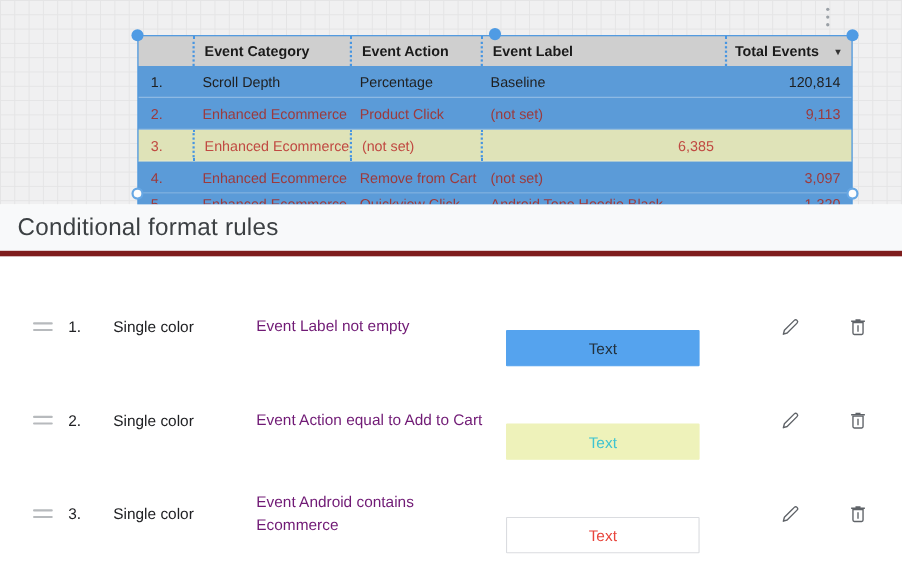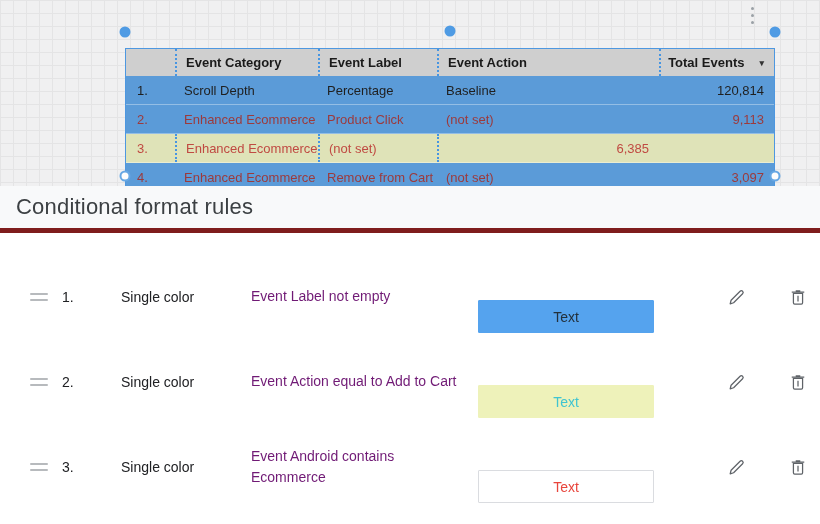--- a/index.html
+++ b/index.html
@@ -12,21 +12,21 @@
     background-image:
       linear-gradient(#e4e4e5 1px, transparent 1px),
       linear-gradient(90deg, #e4e4e5 1px, transparent 1px);
     background-size:13px 13px; }
 
   .kebab { position:absolute; left:748px; top:7px; width:8px; display:flex;
     flex-direction:column; align-items:center; gap:4px; cursor:pointer; }
   .kebab i { width:3px; height:3px; border-radius:50%; background:#9aa0a6; }
 
   
-  .table-widget { position:absolute; left:125px; top:48px; width:650px;
+  .table-widget { position:absolute; left:125px; top:32px; width:650px;
     border:1px solid #4d97e0; background:#5b9bd8; }
   .trow { display:grid; grid-template-columns:49px 143px 119px 222px 115px; }
   .cell { font-size:13px; display:flex; align-items:center; padding-left:9px;
     overflow:hidden; white-space:nowrap; }
   .cell.num { padding-left:11px; }
   .cell.total { justify-content:flex-end; padding-right:10px; padding-left:0;gap:10px; }
 
   .thead { height:27px; background:#cfcfcf; }
   .thead .cell { font-weight:bold; color:#1a1a1a; }
   .sortarrow { font-size:9px; margin-left:5px; color:#333; }
@@ -55,21 +55,21 @@
   .panel-title { font-size:22px; color:#3c4043; letter-spacing:0.2px; }
 
   .rules { padding-top:21px; }
   .rule-row { height:85px; display:flex; align-items:center; }
 
   .drag { margin-left:30px; width:18px; display:flex; flex-direction:column;
     gap:4px; cursor:grab; }
   .drag i { height:2px; background:#b7babd; border-radius:1px; }
 
   .rule-num { margin-left:14px; width:30px; font-size:14px; color:#202124; }
-  .rule-type { margin-left:29px; width:119px; font-size:14px; color:#202124; }
+  .rule-type { margin-left:11px; width:119px; font-size:14px; color:#202124; }
   .rule-cond { margin-left:11px; width:216px; font-size:14px; color:#701a75;
     line-height:21px; }
 
   .swatch { margin-left:11px; width:176px; height:33px; display:flex;
     align-items:center; justify-content:center; font-size:14px;
     border:1px solid transparent; border-radius:1px; cursor:pointer;margin-top:40px; }
 
   .icon-btn { width:22px; height:22px; display:flex; align-items:center;
     justify-content:center; cursor:pointer; }
   .icon-btn.edit { margin-left:71px; }
@@ -84,22 +84,22 @@
     <i></i>
       <i></i>
       <i></i>
   </div>
 
   <div class="table-widget">
 
     <div class="trow thead dotted">
       <div class="cell num"></div>
       <div class="cell">Event Category</div>
+      <div class="cell">Event Action</div>
       <div class="cell">Event Label</div>
-      <div class="cell">Event Action</div>
       <div class="cell total">
         <span>Total Events</span>
         <span class="sortarrow">▾</span>
       </div>
     </div>
 
     <div class="trow body">
       <div class="cell num">1.</div>
       <div class="cell">Scroll Depth</div>
       <div class="cell">Percentage</div>

